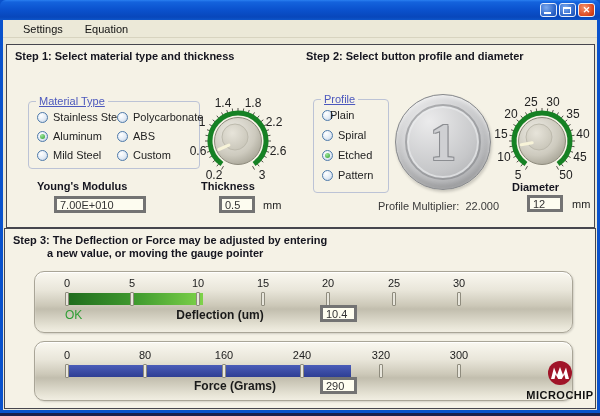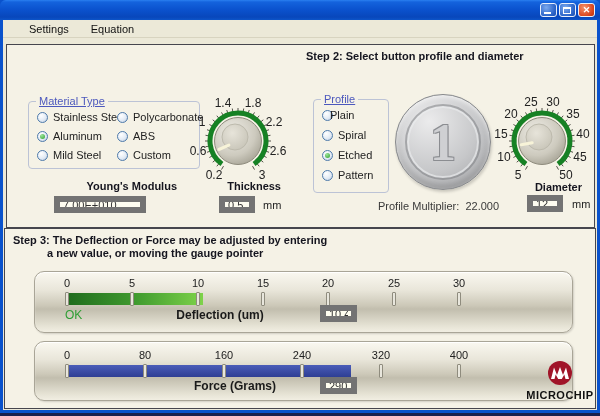--- a/index.html
+++ b/index.html
@@ -16,21 +16,21 @@
   .tbtns { position:absolute; right:5px; top:3px; display:flex; gap:2px; }
   .tbtn { width:17px; height:14px; border-radius:3px; border:1px solid #e9f0fb; position:relative; }
   .tbtn.blue { background: radial-gradient(circle at 35% 30%, #7ba9ee, #2a63c8 70%, #1c4fae); }
   .tbtn.red  { background: radial-gradient(circle at 35% 30%, #f3926c, #d9441c 70%, #b33210); }
   .tbtn .glyph { position:absolute; inset:0; color:#fff; font-size:9px; line-height:13px; text-align:center; font-weight:bold; }
   .min-bar { position:absolute; left:3px; bottom:2px; width:7px; height:2px; background:#fff; }
   .max-box { position:absolute; left:3px; top:3px; width:8px; height:7px; border:1px solid #fff; border-top-width:2px; }
 
   
   .menubar { position:absolute; left:3px; top:20px; width:594px; height:18px; background:#ece9d8;
-    border-bottom:1px solid #d8d4c0; display:flex; align-items:center; gap:22px; padding-left:26px;
+    border-bottom:1px solid #d8d4c0; display:flex; align-items:center; gap:22px; padding-left:20px;
     font-size:11px; color:#111; }
   .menu-item { cursor:default; }
 
   
   .bodyarea { position:absolute; left:3px; top:38px; width:594px; height:372px; background:#ece9d8; }
   .borderstrip-blue { position:absolute; left:0; top:410px; width:600px; height:3px; background:#0a52cc; }
   .borderstrip-dark { position:absolute; left:0; top:413px; width:600px; height:3px; background:#1b1f4e; }
 
   .panel { position:absolute; background:#f5f2e6; border:1px solid #46464e; }
   .step1 { left:3px; top:6px; width:293px; height:184px; }
@@ -54,22 +54,22 @@
   .knob svg { position:absolute; inset:0; }
   .klabel { position:absolute; font-size:12px; color:#222; transform:translate(-50%,-50%); white-space:nowrap; }
   
   .t0{left:21px;top:79px}.t1{left:5px;top:55px}.t2{left:9px;top:26px}.t3{left:30px;top:7px}
   .t4{left:60px;top:7px}.t5{left:81px;top:26px}.t6{left:85px;top:55px}.t7{left:69px;top:79px}
   
   .d0{left:21px;top:79px}.d1{left:7px;top:61px}.d2{left:4px;top:38px}.d3{left:14px;top:18px}
   .d4{left:34px;top:6px}.d5{left:56px;top:6px}.d6{left:76px;top:18px}.d7{left:86px;top:38px}
   .d8{left:83px;top:61px}.d9{left:69px;top:79px}
 
-  .field-label { position:absolute; font-size:11px; font-weight:bold; color:#15151f; text-align:right; }
-  .xp-input { position:absolute; height:17px; border:6px solid #737373; background:#fdfcf0; font-size:11px;
+  .field-label { position:absolute; font-size:11px; font-weight:bold; color:#15151f; text-align:left; }
+  .xp-input { position:absolute; height:17px; border:3px solid #737373; background:#fdfcf0; font-size:11px;
     font-family:"Liberation Sans",sans-serif; color:#333; padding:1px 3px; }
   .unit { position:absolute; font-size:11px; color:#222; }
   .pm-line { position:absolute; font-size:11px; color:#3a3a3a; }
 
   
   .coin { position:absolute; width:96px; height:96px; border-radius:50%;
     background: radial-gradient(circle at 35% 28%, #ebebec, #c6c7c9 55%, #9a9b9e);
     border:1px solid #87898c;
     box-shadow: inset 0 2px 5px rgba(255,255,255,.8), inset 0 -4px 7px rgba(0,0,0,.18), 1px 2px 3px rgba(0,0,0,.18); }
   .coin-ring { position:absolute; inset:9px; border-radius:50%; border:2px solid rgba(118,120,124,.5);
@@ -115,20 +115,21 @@
   </div>
 
   <div class="menubar">
     <span class="menu-item">Settings</span>
     <span class="menu-item">Equation</span>
   </div>
 
   <div class="bodyarea">
 
     <div class="panel step1">
+      <div class="step-title">Step 1: Select material type and thickness</div>
 
       <div class="groupbox" style="left:21px;top:56px;width:172px;height:68px;">
         <span class="gb-label">Material Type</span>
         <div class="radio-row" style="left:8px;top:10px;">
           <span class="radio" style="left:0"></span>
           <span class="rlabel" style="left:16px">Stainless Steel</span>
         </div>
         <div class="radio-row" style="left:8px;top:29px;">
           <span class="radio checked" style="left:0"></span>
           <span class="rlabel" style="left:16px">Aluminum</span>
@@ -331,21 +332,21 @@
         <span class="gauge-name" style="left:105px;top:36px;width:160px;">Deflection (um)</span>
         <input class="xp-input" style="left: 285px; top: 33px; width: 37px; background: rgb(255, 254, 240);" value="10.4">
       </div>
 
       <div class="gauge" style="left:29px;top:112px;height:60px;">
         <span class="gtick-label" style="left:32px;top:7px;">0</span>
         <span class="gtick-label" style="left:110px;top:7px;">80</span>
         <span class="gtick-label" style="left:189px;top:7px;">160</span>
         <span class="gtick-label" style="left:267px;top:7px;">240</span>
         <span class="gtick-label" style="left:346px;top:7px;">320</span>
-        <span class="gtick-label" style="left:424px;top:7px;">400</span>
+        <span class="gtick-label" style="left:424px;top:7px;">300</span>
         <div class="gbar blue" style="left: 32px; top: 23px; width: 284px;"></div>
         <div class="gtick-mark" style="left:30px;top:22px;"></div>
         <div class="gtick-mark" style="left:108px;top:22px;"></div>
         <div class="gtick-mark" style="left:187px;top:22px;"></div>
         <div class="gtick-mark" style="left:265px;top:22px;"></div>
         <div class="gtick-mark" style="left:344px;top:22px;"></div>
         <div class="gtick-mark" style="left:422px;top:22px;"></div>
         <span class="gauge-name" style="left:125px;top:37px;width:150px;">Force (Grams)</span>
         <input class="xp-input" style="left: 285px; top: 35px; width: 37px; background: rgb(255, 254, 240);" value="290">
       </div>

